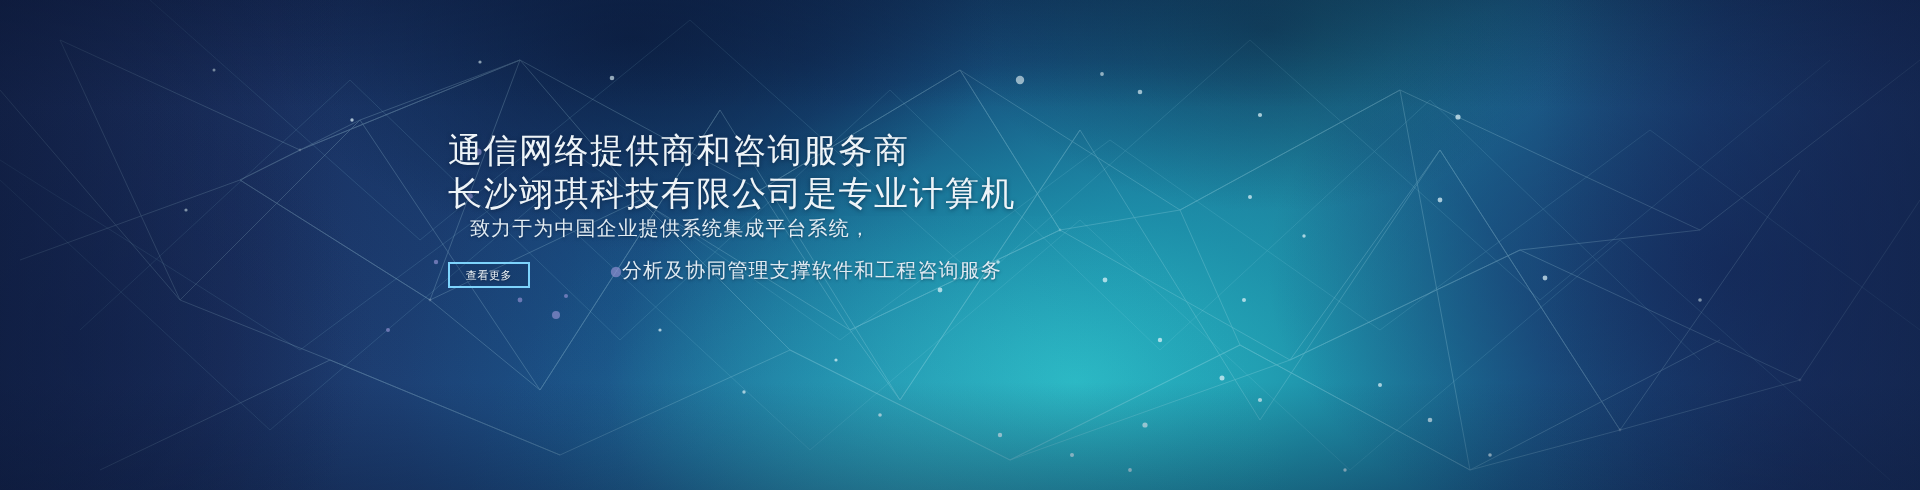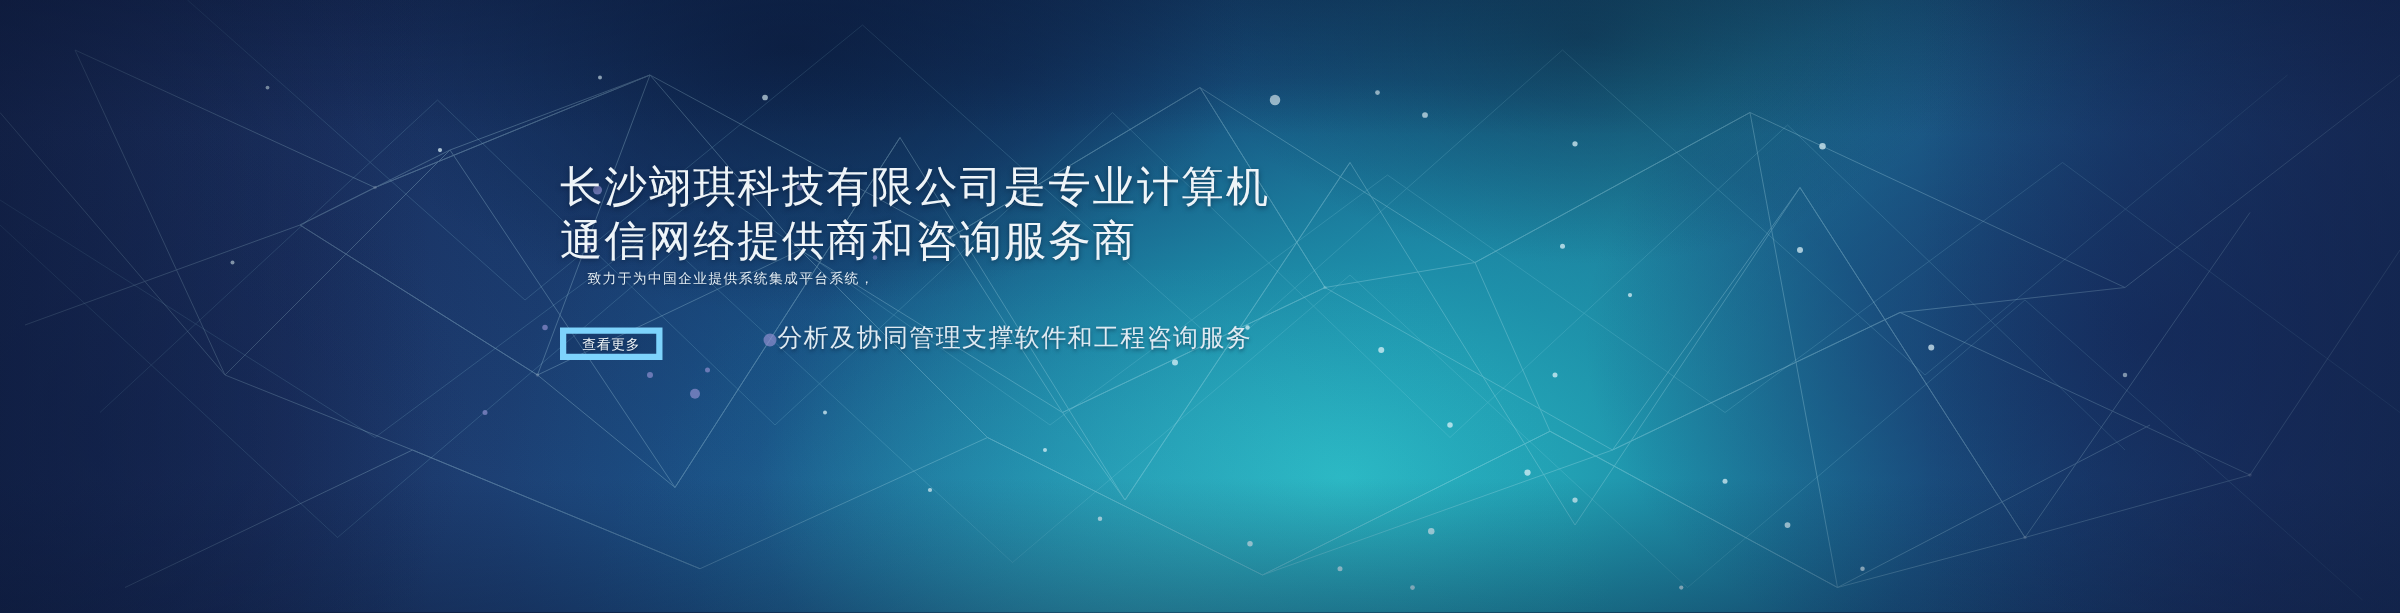--- a/index.html
+++ b/index.html
@@ -99,21 +99,21 @@
     color: #eef4f8;
     text-shadow: 0 1px 4px rgba(6,20,44,0.55);
     white-space: nowrap;
   }
   .headline-line { display: block; }
 
   .sub1 {
     position: absolute;
     left: 470px;
     top: 215px;
-    font-size: 11px;
+    font-size: 20px;
     letter-spacing: 1.1px;
     color: #e2ecf3;
     text-shadow: 0 1px 3px rgba(6,20,44,0.5);
     white-space: nowrap;
   }
   .sub2 {
     position: absolute;
     left: 622px;
     top: 257px;
     font-size: 20px;
@@ -126,21 +126,21 @@
   .more-button {
     position: absolute;
     left: 448px;
     top: 262px;
     width: 82px;
     height: 26px;
     display: flex;
     align-items: center;
     justify-content: center;
     box-sizing: border-box;
-    border: 5px solid #7dd3fc;
+    border: 2px solid #7dd3fc;
     background: rgba(12,32,70,0.18);
     color: #f0f6fa;
     font-size: 11px;
     letter-spacing: 0.6px;
     cursor: pointer;
     text-shadow: 0 1px 2px rgba(6,20,44,0.6);
   }
 </style>
 </head>
 <body>
@@ -232,22 +232,22 @@
       <circle cx="1620" cy="430" r="1.4"></circle>
       <circle cx="1800" cy="380" r="1.4"></circle>
     </g>
   </svg>
 
   <div class="bg-vignette"></div>
 
   <div class="content">
 
     <div class="headline">
+      <span class="headline-line">通信网络提供商和咨询服务商</span>
       <span class="headline-line">长沙翊琪科技有限公司是专业计算机</span>
-      <span class="headline-line">通信网络提供商和咨询服务商</span>
     </div>
 
     <div class="sub1">致力于为中国企业提供系统集成平台系统，</div>
 
     <div class="sub2">分析及协同管理支撑软件和工程咨询服务</div>
 
     <div class="more-button">查看更多</div>
 
   </div>
 </div>

